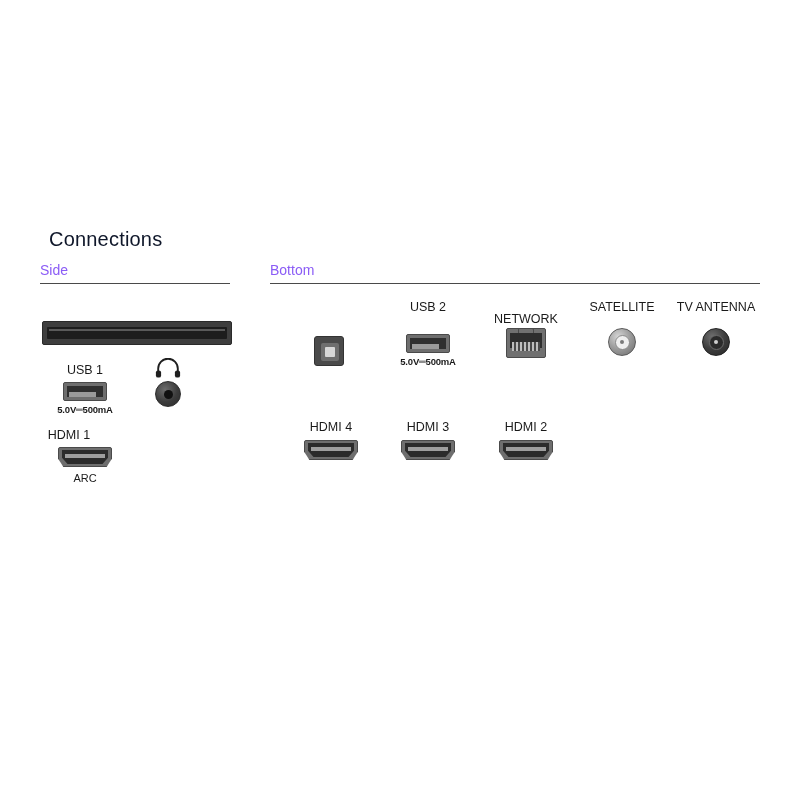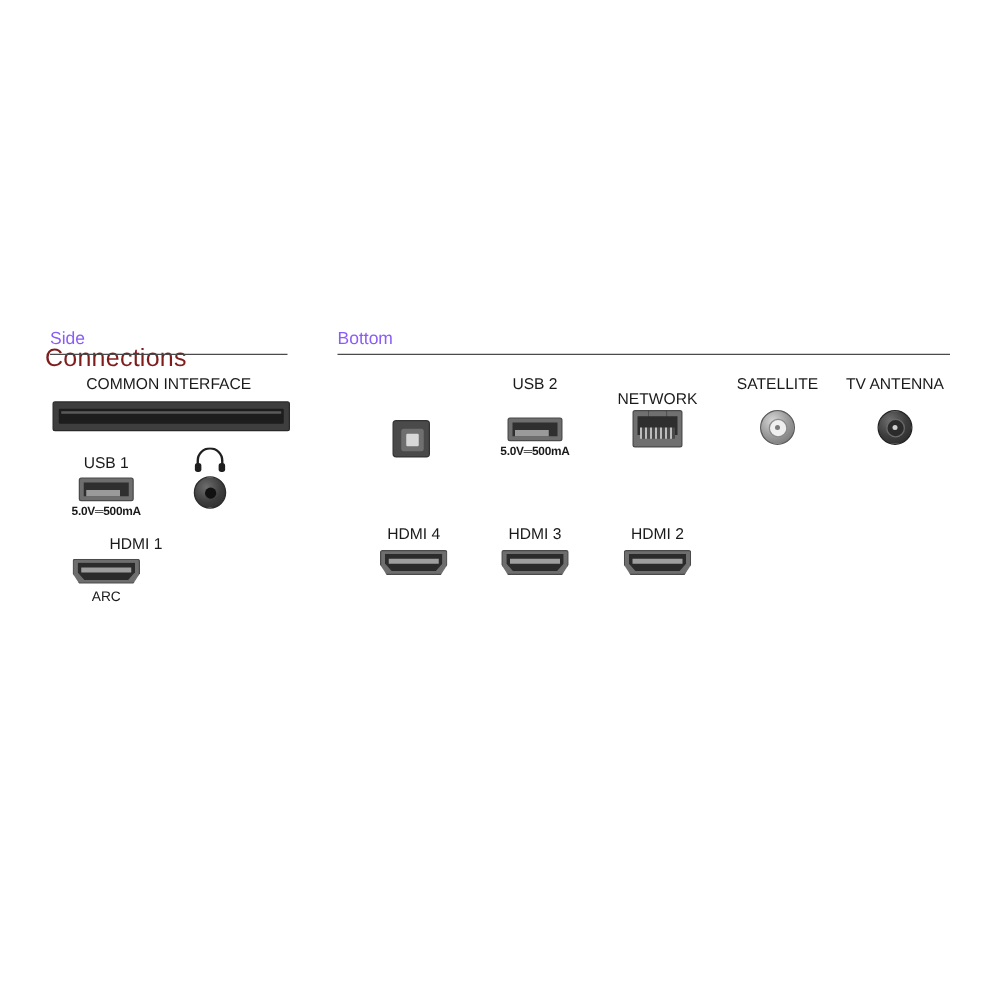--- a/index.html
+++ b/index.html
@@ -12,26 +12,25 @@
     overflow: hidden;
   }
   #root {
     position: relative;
     width: 800px; height: 800px;
   }
 
   
   .title {
     position: absolute;
-    left: 36px; top: 228px;
+    left: 49px; top: 228px;
     font-size: 20px;
     font-weight: 400;
     letter-spacing: 0.2px;
-    color: #7f1d1d;
-    margin-top: 48px;
+    color: #0f172a;
   }
 
   .section-head {
     position: absolute;
     font-size: 14px;
     font-weight: 400;
     color: #8b5cf6;
   }
   .section-rule {
     position: absolute;
@@ -237,21 +236,20 @@
 </head>
 <body>
 
 <div id="root">
 
   <div class="title">Connections</div>
 
   <div class="section-head" style="left:40px; top:262px;">Side</div>
   <div class="section-rule" style="left:40px; top:283px; width:190px;"></div>
 
-  <div class="lbl" style="left:40px; top:300px; width:190px;">COMMON INTERFACE</div>
   <div class="ci-slot" style="left:42px; top:321px; width:190px; height:24px;">
     <div class="inner"></div>
     <div class="ridge"></div>
   </div>
 
   <div class="lbl" style="left:40px; top:363px; width:90px;">USB 1</div>
   <div class="usb" style="left:63px; top:382px;">
     <div class="mouth"></div>
     <div class="tongue"></div>
   </div>
@@ -259,21 +257,21 @@
 
   <svg class="hp-icon" style="left:155px; top:358px;" viewBox="0 0 26 20">
     <path d="M3.2 14 V10.5 A9.8 9.8 0 0 1 22.8 10.5 V14" fill="none" stroke="#1f1f1f" stroke-width="1.9" stroke-linecap="round"></path>
     <rect x="0.9" y="12.4" width="5.2" height="7.2" rx="2.2" fill="#1f1f1f"></rect>
     <rect x="19.9" y="12.4" width="5.2" height="7.2" rx="2.2" fill="#1f1f1f"></rect>
   </svg>
   <div class="jack" style="left:155px; top:381px;">
     <div class="hole"></div>
   </div>
 
-  <div class="lbl" style="left:40px; top:428px; width:90px;text-align:right;">HDMI 1</div>
+  <div class="lbl" style="left:24px; top:428px; width:90px;">HDMI 1</div>
   <div class="hdmi" style="left:58px; top:447px;">
     <div class="body"></div>
     <div class="mouth"></div>
     <div class="pins"></div>
   </div>
   <div class="lbl arc" style="left:40px; top:471px; width:90px;">ARC</div>
 
   <div class="section-head" style="left:270px; top:262px;">Bottom</div>
   <div class="section-rule" style="left:270px; top:283px; width:490px;"></div>
 

